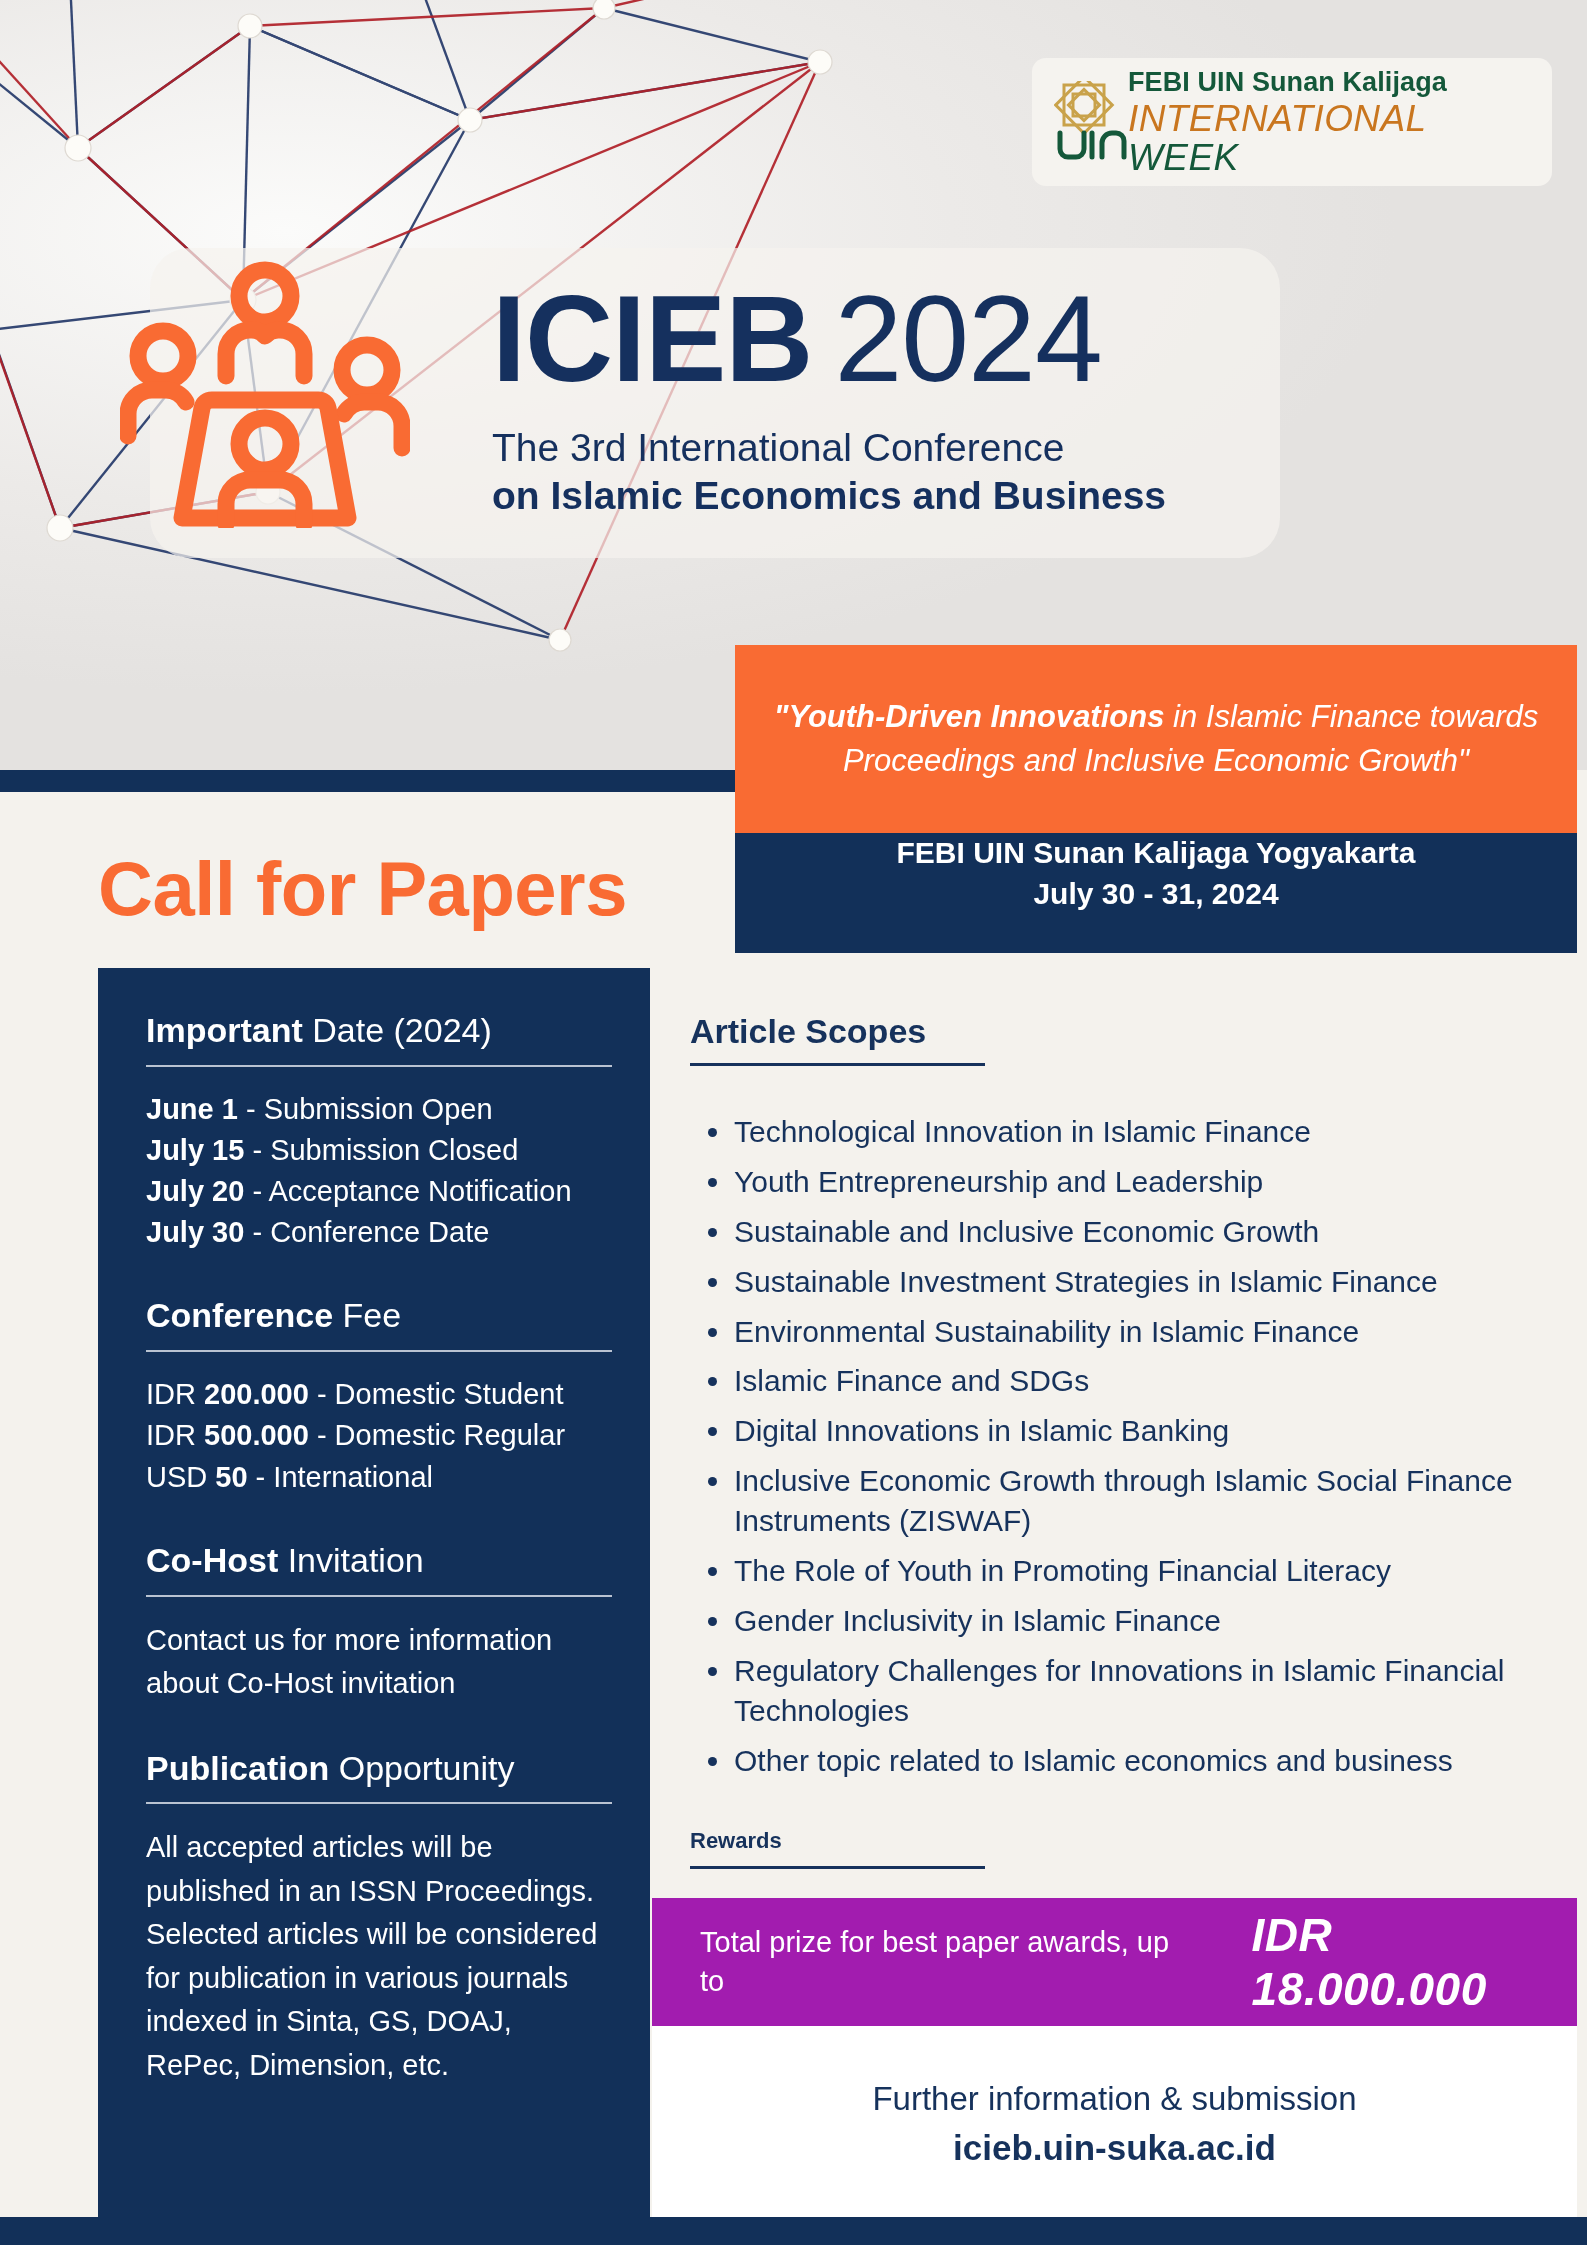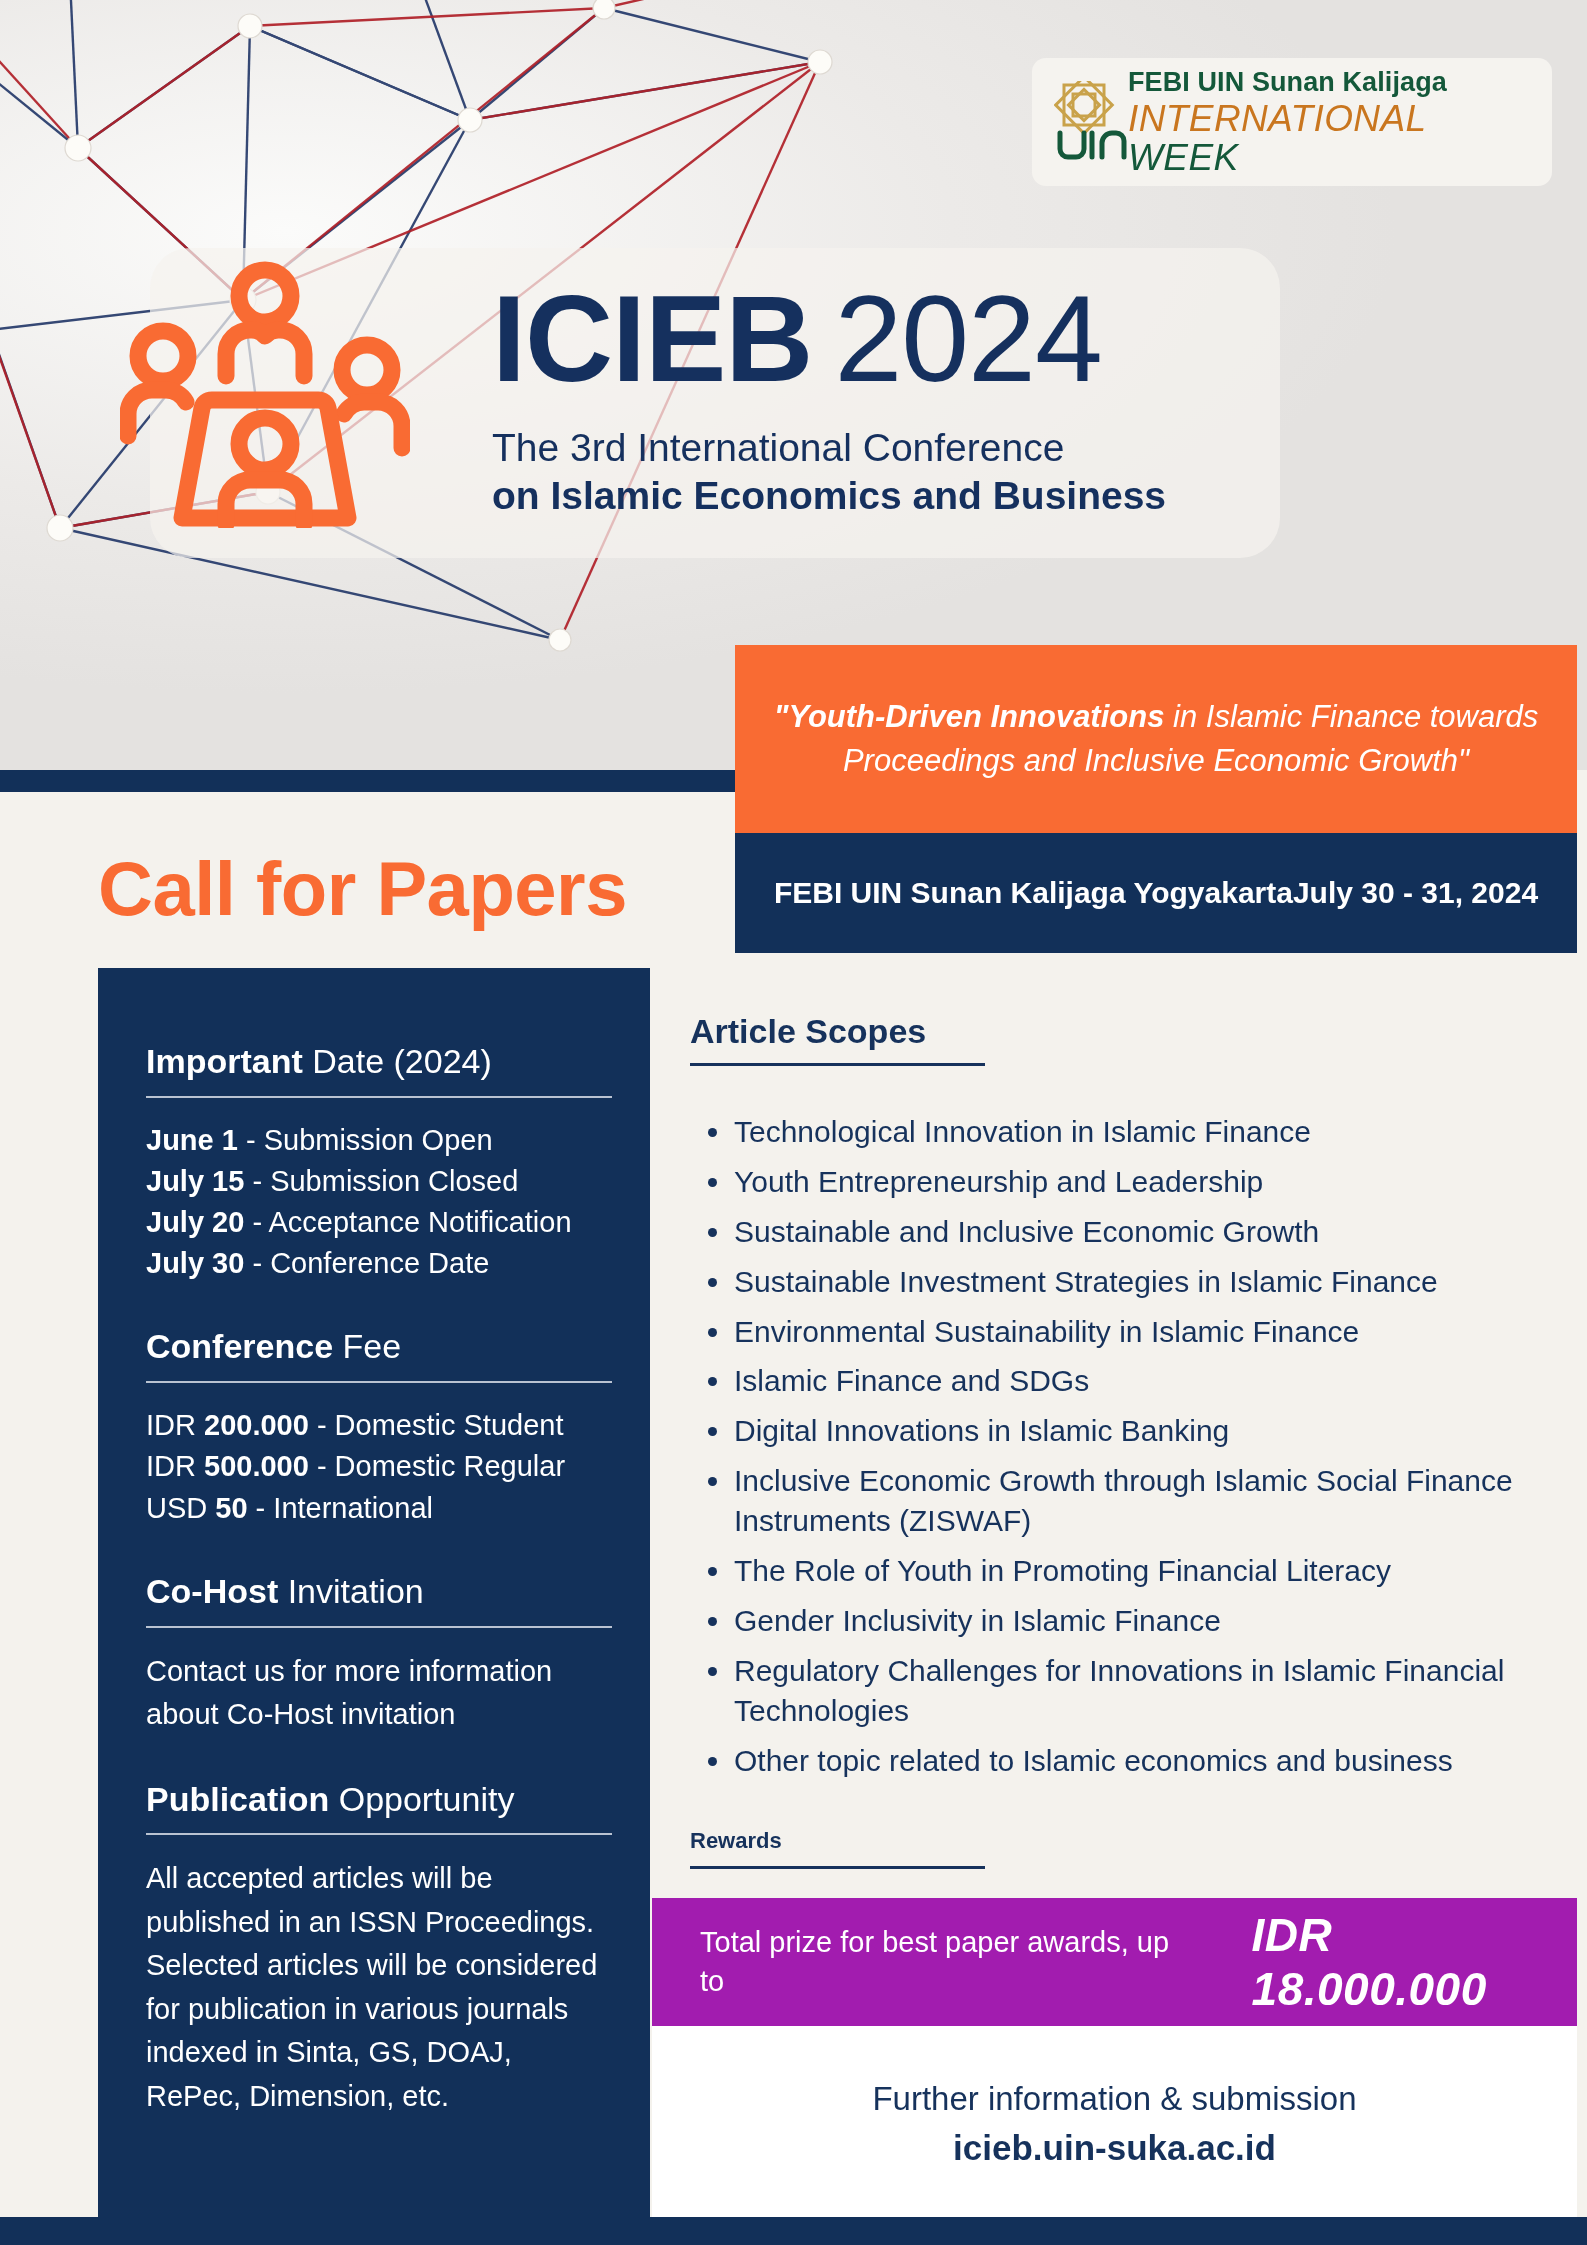--- a/index.html
+++ b/index.html
@@ -73,21 +73,21 @@
     background:#f96b33; color:#ffffff;
     display:flex; align-items:center; justify-content:center;
     text-align:center; padding:0 26px;
   }
   .theme-text { font-size:31px; font-style:italic; line-height:1.42; }
   .theme-text .b { font-weight:bold; }
 
   .venue-block {
     position:absolute; left:735px; top:833px; width:842px; height:120px;
     background:#123059; color:#ffffff;
-    display:flex; align-items:center; justify-content:center;
+    display:flex; flex-direction:column; align-items:center; 
   }
   .venue-line { font-size:30px; font-weight:bold; line-height:1.35; }
 
   
   .cfp {
     position:absolute; left:98px; top:845px;
     font-size:76px; font-weight:bold; color:#f96b33; letter-spacing:-.5px;
   }
 
   
@@ -99,21 +99,21 @@
   }
   .lp-head {
     font-size:34px; line-height:1.2; color:#ffffff;
     padding-bottom:14px; border-bottom:2px solid #b9c3d2;
     margin-bottom:22px;
   }
   .lp-head .b { font-weight:bold; }
   .lp-head .n { font-weight:normal; }
   .lp-row { font-size:29px; line-height:1.42; }
   .lp-row .b { font-weight:bold; }
-  .lp-block { margin-bottom:42px;margin-top:31px; }
+  .lp-block { margin-bottom:42px; }
   .lp-para { font-size:29px; line-height:1.5; }
 
   
   .scopes-head {
     position:absolute; left:690px; top:1012px; width:295px;
     font-size:34px; font-weight:bold; color:#16325c;
     padding-bottom:12px; border-bottom:3px solid #16325c;
   }
   .scopes-list {
     position:absolute; left:700px; top:1112px; width:820px;

